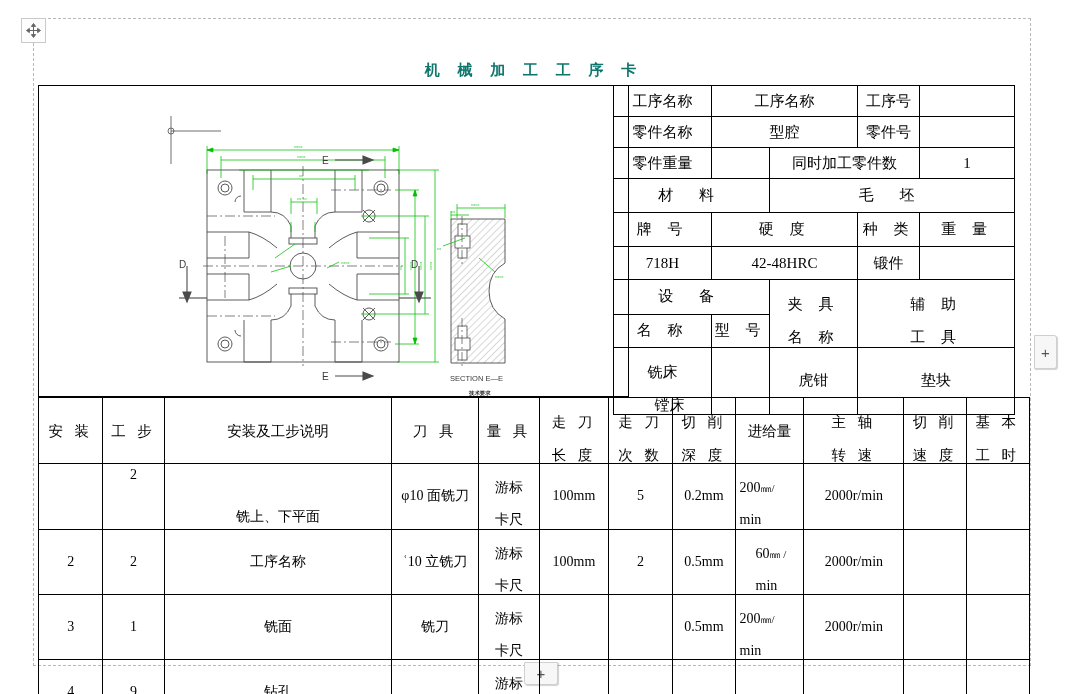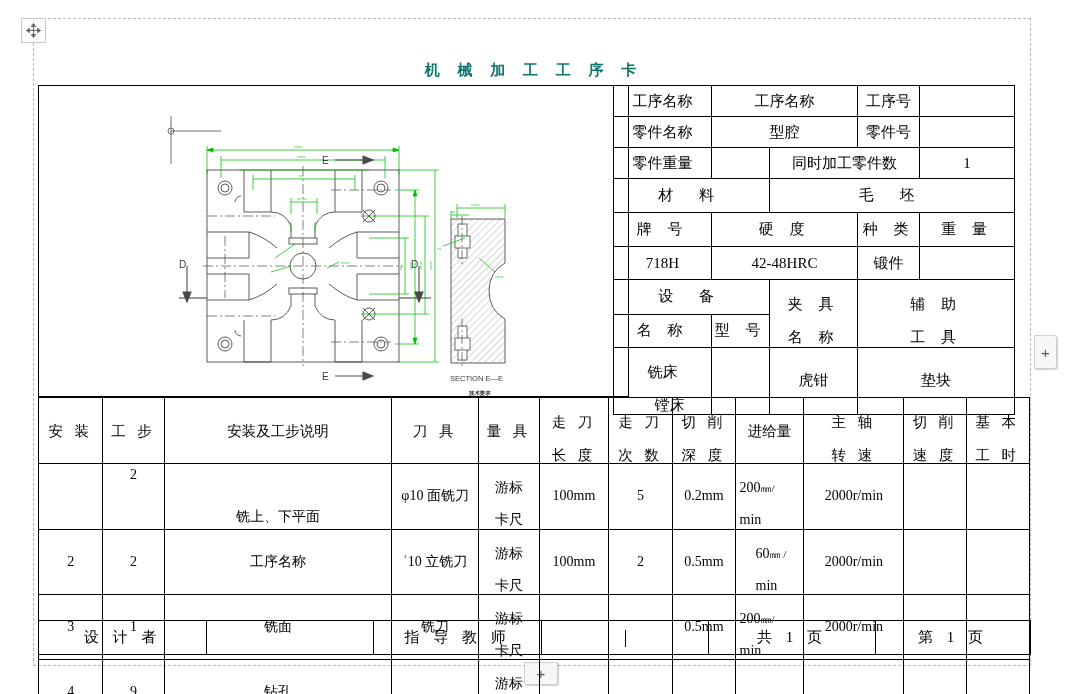--- a/index.html
+++ b/index.html
@@ -538,36 +538,14 @@
           <td></td>
           <td></td>
           <td></td>
           <td></td>
           <td></td>
         </tr>
       </tbody>
     </table>
   </div>
 
-  <div id="footer">
-    <table class="grid">
-      <colgroup>
-        <col style="width:168px">
-          <col style="width:167px">
-          <col style="width:168px">
-        <col style="width:167px">
-          <col style="width:167px">
-          <col style="width:155px">
-      </colgroup>
-      <tbody>
-        <tr>
-          <td>设 计 者</td>
-          <td></td>
-          <td>指 导 教 师</td>
-          <td><span class="caret"></span></td>
-          <td>共  1 页</td>
-          <td>第  1  页</td>
-        </tr>
-      </tbody>
-    </table>
-  </div>
 
 </div>
 
 </body></html>

